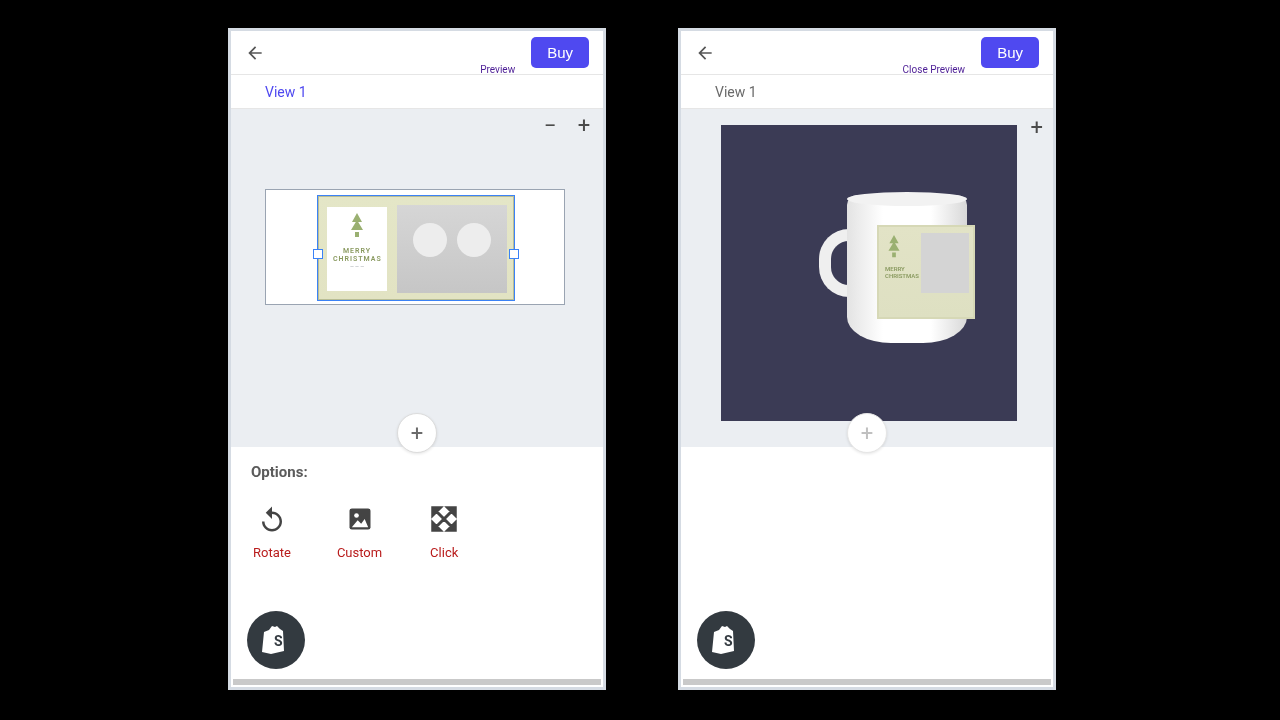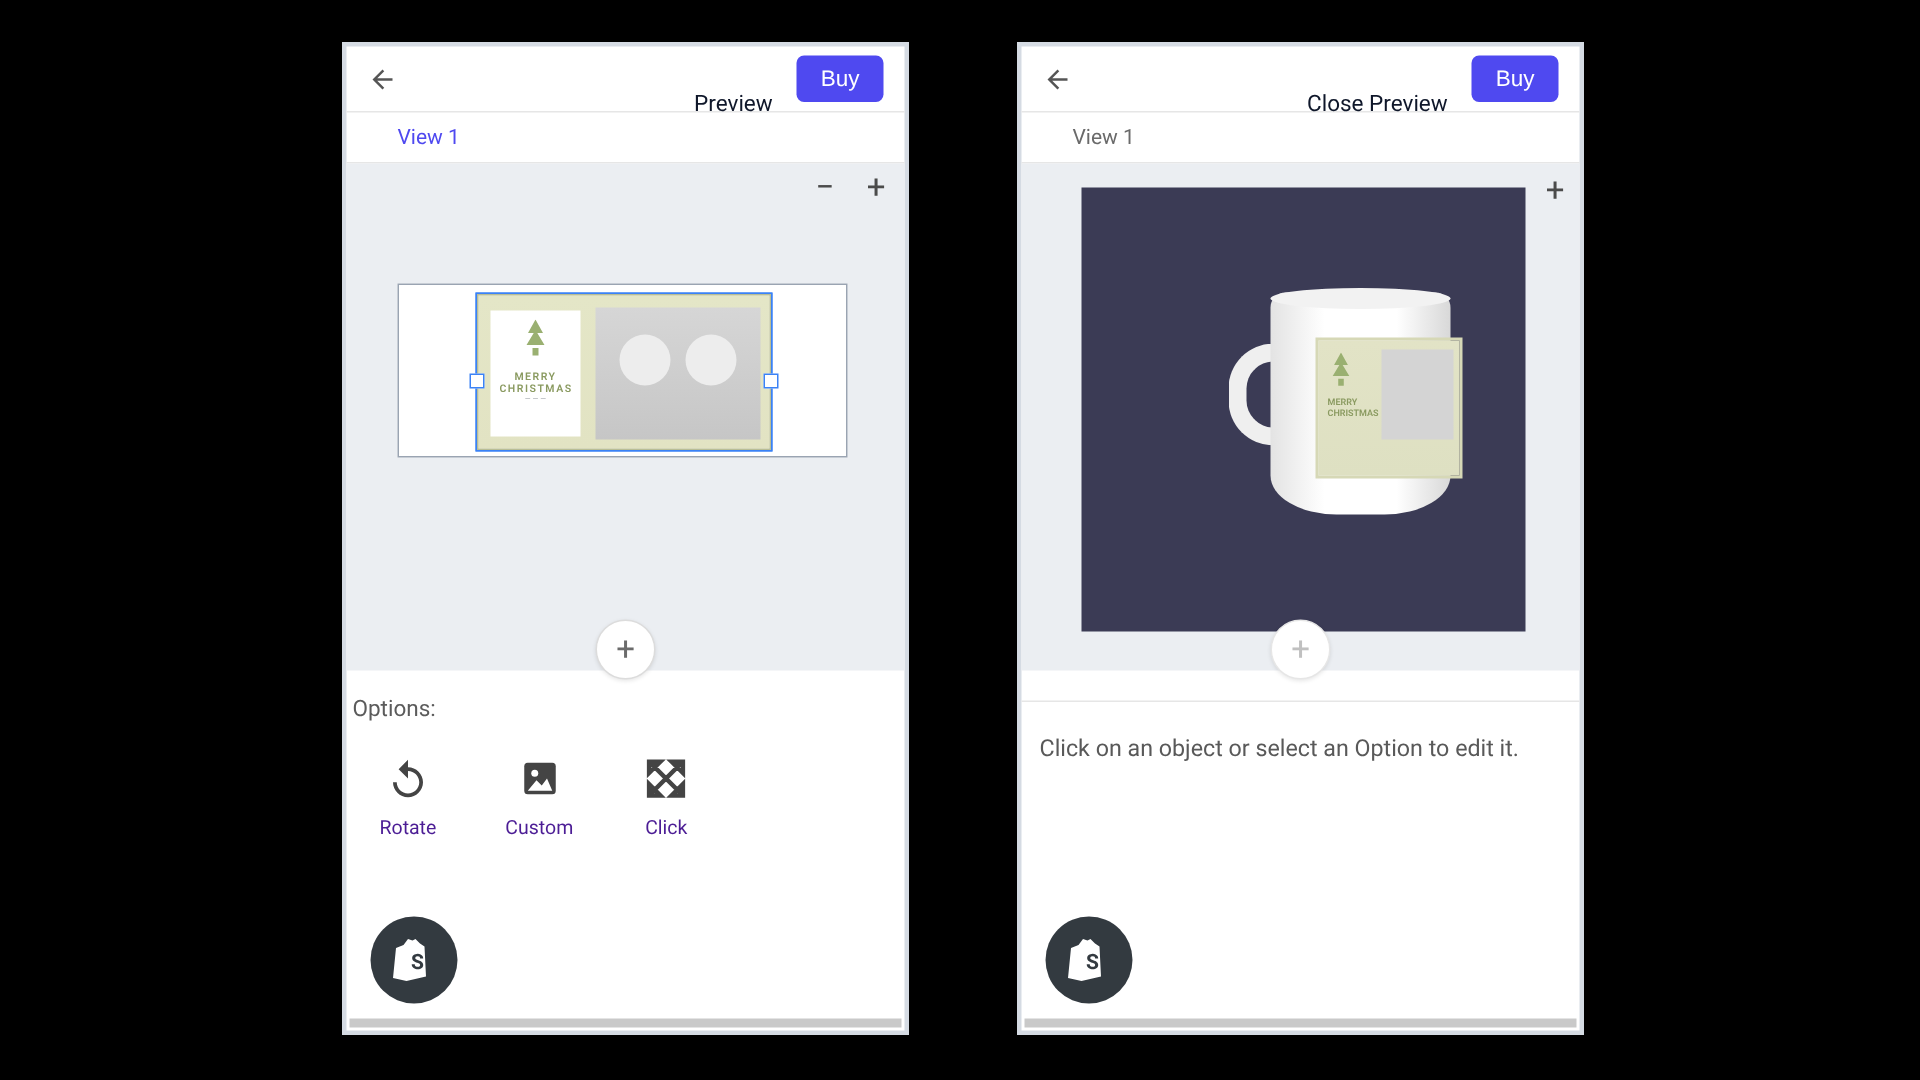--- a/index.html
+++ b/index.html
@@ -26,22 +26,22 @@
     height: 44px;
     display: flex;
     align-items: center;
     padding: 0 14px;
     border-bottom: 1px solid #e6e6e6;
     gap: 10px;
   }
   .back-btn { cursor: pointer; display:flex; align-items:center; }
   .spacer { flex: 1; }
   .link-btn {
-    color: #0f172a;
-    font-size: 15px;
+    color: #4c1d95;
+    font-size: 10px;
     cursor: pointer;
     padding: 4px 6px;
     margin-top: 33px;
   }
   .buy-btn {
     background: #4f49f0;
     color: #fff;
     border-radius: 5px;
     padding: 7px 16px;
     font-size: 15px;
@@ -115,39 +115,39 @@
     position:absolute; bottom:-6px; left:50%; transform:translateX(-50%);
     width:40px;height:40px;border-radius:50%;background:#fff;
     border:1px solid #dcdcdc;display:flex;align-items:center;justify-content:center;
     font-size:22px;color:#6b6b6b;cursor:pointer;
     box-shadow: 0 1px 3px rgba(0,0,0,.1);
   }
   .add-fab.dim { color:#c0c0c0; border-color:#e6e6e6; }
 
   .options-row {
     display:flex;align-items:center;gap:28px;
-    padding:16px 20px 8px 4px;
-    font-size:15px;color:#5b5b5b;
+    padding:16px 20px 8px 20px;
+    font-size:15px;color:#5b5b5b;font-weight:bold;
   }
   .select-ctl {
     border-bottom:1px solid #bfbfbf;
     padding:4px 26px 6px 2px;
     position:relative;
     color:#3d3d3d;
     cursor:pointer;
   }
   .select-ctl::after {
     content:"▾"; position:absolute; right:2px; top:4px; font-size:12px; color:#7a7a7a;
   }
 
   .tool-row {
     display:flex; gap:46px; padding:14px 22px 4px 22px;
   }
   .tool { display:flex;flex-direction:column;align-items:center;gap:10px;cursor:pointer;}
-  .tool-label{font-size:13px;color:#4c1d95;}
+  .tool-label{font-size:13px;color:#b91c1c;}
   .tool-icon{width:32px;height:32px;display:flex;align-items:center;justify-content:center;}
 
   .hint {
     padding: 22px 12px; font-size:15.5px; color:#595959;
     border-top:1px solid #e6e6e6; margin-top:20px;
   }
 
   .badge {
     width:58px;height:58px;border-radius:50%;
     background:#333a40; position:absolute; bottom:18px; left:16px;
@@ -306,21 +306,20 @@
               </svg>
             <div class="lt">MERRY<br>CHRISTMAS</div>
             <div class="ph"></div>
           </div>
         </div>
       </div>
     </div>
     <div class="add-fab dim">+</div>
   </div>
 
-  <div class="hint">Click on an object or select an Option to edit it.</div>
 
   <div class="badge">
     <svg width="30" height="32" viewBox="0 0 30 32">
       <path d="M8 6l3-4 3 1 2-1 3 3 3 2 1 20-13 3-9-2 2-20z" fill="#fff"></path>
       <text x="13" y="22" font-size="14" font-weight="700" fill="#333a40">S</text>
     </svg>
   </div>
   <div class="bottom-scroll"></div>
 </div>
 

